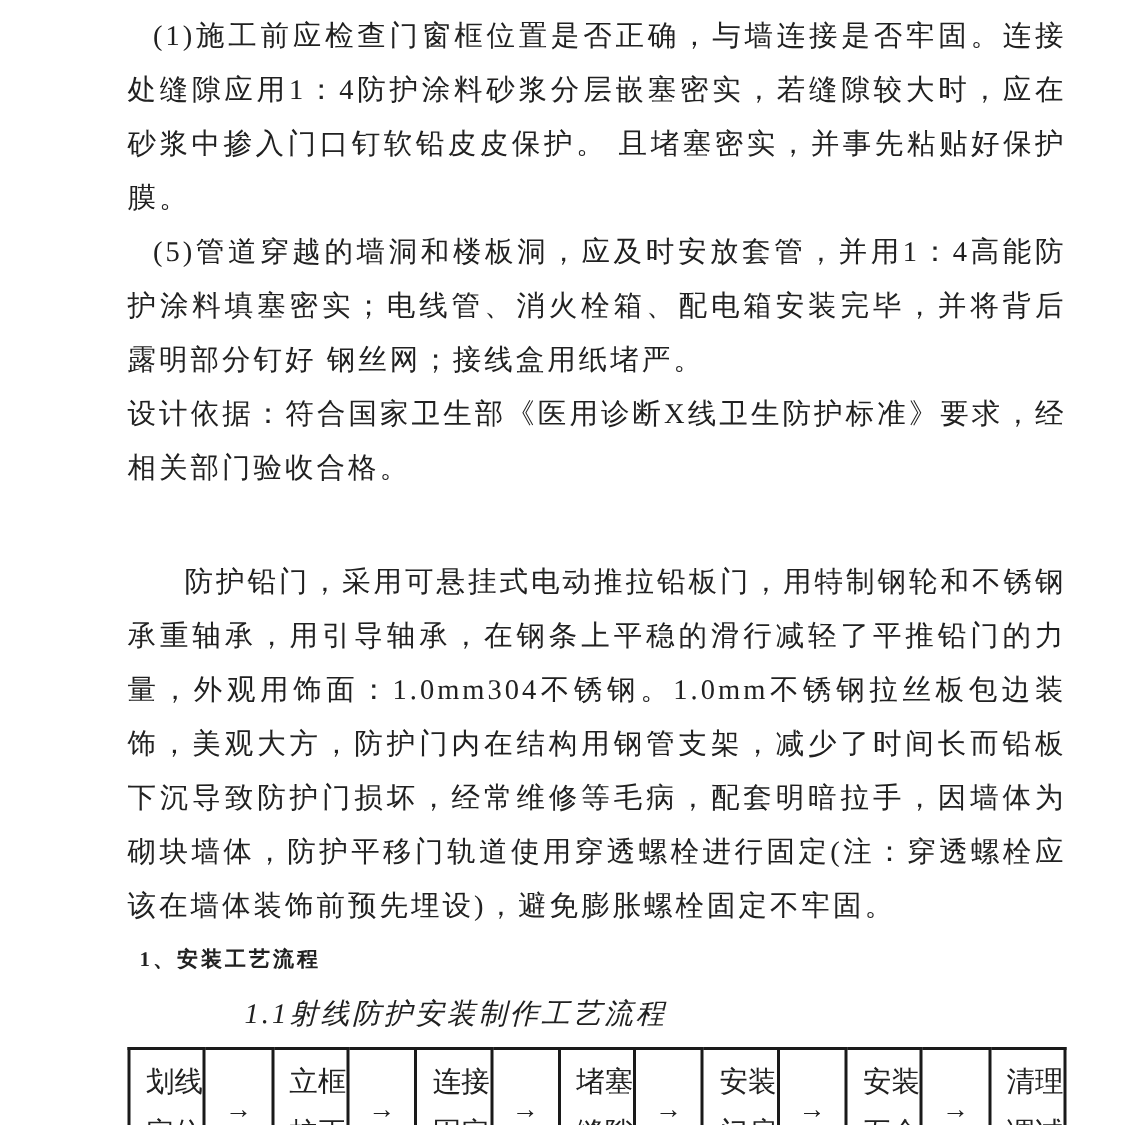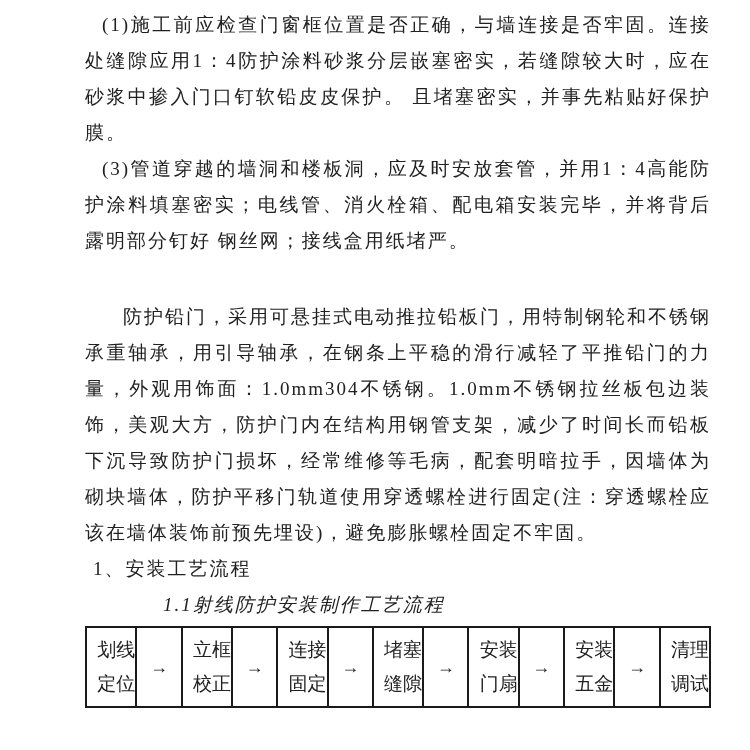--- a/index.html
+++ b/index.html
@@ -26,24 +26,24 @@
     font-size: 19px;
     line-height: 36px;
     letter-spacing: 2px;
     text-align: justify;
     text-justify: inter-ideograph;
   }
   .indent-1 { text-indent: 17px; }
   .indent-2 { text-indent: 38px; margin-top: 40px; }
   .heading {
     margin: 0;
-    font-size: 19px;
+    font-size: 14px;
     line-height: 36px;
     letter-spacing: 2px;
-    font-weight: normal;
+    font-weight: bold;
     text-indent: 8px;
   }
   .subheading {
     margin: 0;
     font-size: 19px;
     line-height: 36px;
     letter-spacing: 2px;
     text-indent: 78px;
     font-style: italic;
   }
@@ -65,22 +65,23 @@
   .flow-table td.arrow { width: 43px; font-size: 18px; }
   .step span { display: block; text-align: right; }
 </style>
 </head>
 <body>
 
 <div class="page">
 
   <p class="para indent-1">(1)施工前应检查门窗框位置是否正确，与墙连接是否牢固。连接处缝隙应用1：4防护涂料砂浆分层嵌塞密实，若缝隙较大时，应在砂浆中掺入门口钉软铅皮皮保护。 且堵塞密实，并事先粘贴好保护膜。</p>
 
-  <p class="para indent-1">(3)管道穿越的墙洞和楼板洞，应及时安放套管，并用1：4高能防护涂料填塞密实；电线管、消火栓箱、配电箱安装完毕，并将背后露明部分钉好 钢丝网；接线盒用纸堵严。</p>
+  <p class="para indent-1">(5)管道穿越的墙洞和楼板洞，应及时安放套管，并用1：4高能防护涂料填塞密实；电线管、消火栓箱、配电箱安装完毕，并将背后露明部分钉好 钢丝网；接线盒用纸堵严。</p>
 
+  <p class="para">设计依据：符合国家卫生部《医用诊断X线卫生防护标准》要求，经相关部门验收合格。</p>
 
   <p class="para indent-2">防护铅门，采用可悬挂式电动推拉铅板门，用特制钢轮和不锈钢承重轴承，用引导轴承，在钢条上平稳的滑行减轻了平推铅门的力量，外观用饰面：1.0mm304不锈钢。1.0mm不锈钢拉丝板包边装饰，美观大方，防护门内在结构用钢管支架，减少了时间长而铅板下沉导致防护门损坏，经常维修等毛病，配套明暗拉手，因墙体为砌块墙体，防护平移门轨道使用穿透螺栓进行固定(注：穿透螺栓应该在墙体装饰前预先埋设)，避免膨胀螺栓固定不牢固。</p>
 
   <p class="heading">1、安装工艺流程</p>
 
   <p class="subheading">1.1射线防护安装制作工艺流程</p>
 
   <table class="flow-table">
     <tbody>
     <tr>

